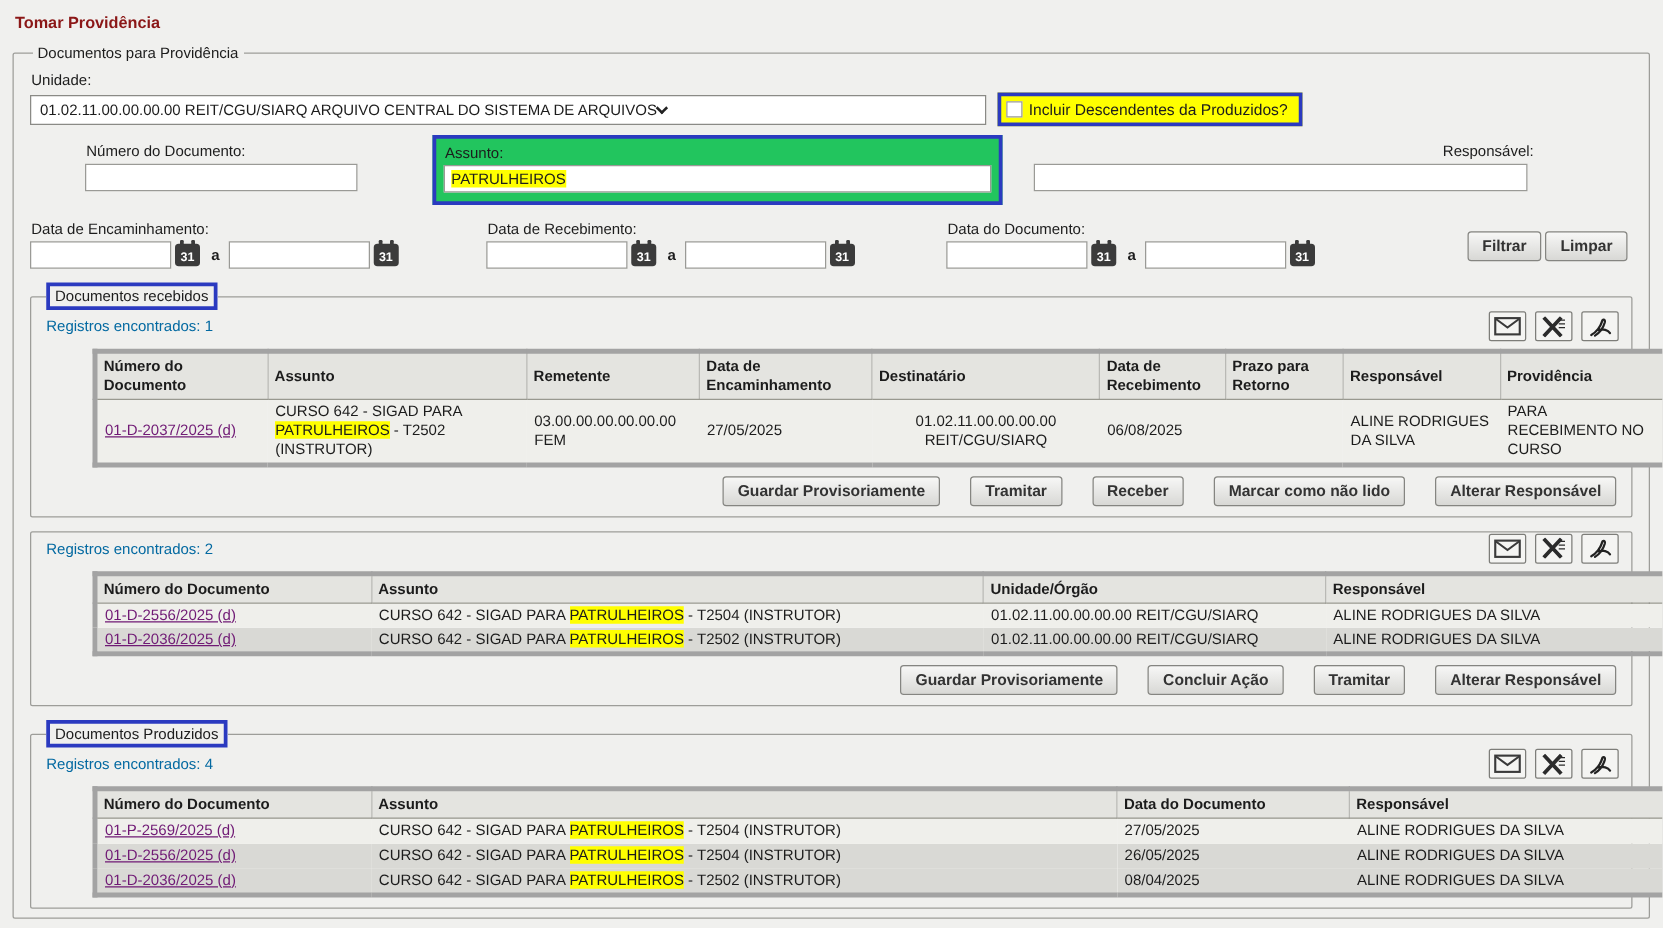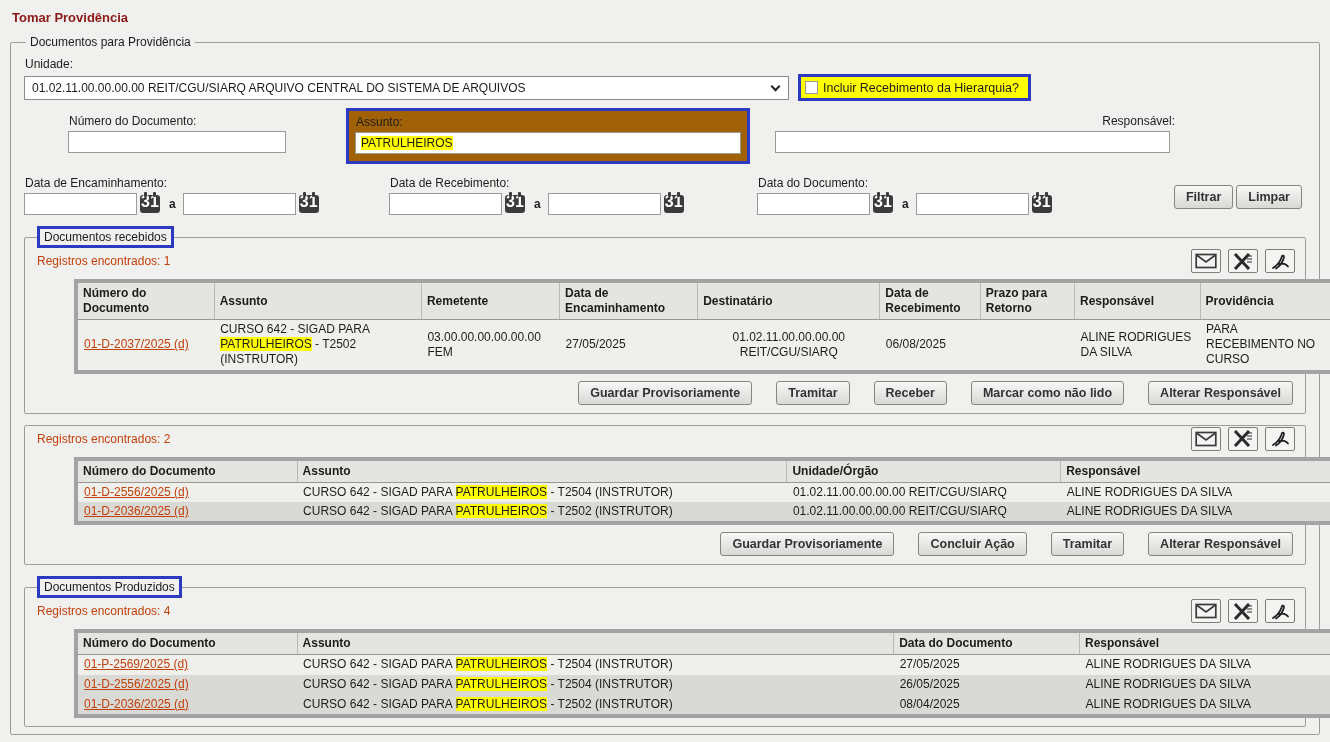--- a/index.html
+++ b/index.html
@@ -15,83 +15,83 @@
   fieldset { border:1px solid #9d9d99; border-radius:2px; }
   fieldset.outer { margin:0 2px 0 0; padding:2px 13px 8px 13px; height:700px; }
   legend { font-size:12px; padding:0 4px; margin-left:2px; color:#1c1c1c; }
   legend.sec-legend { border:3px solid #2b3ac0; padding:1px 4px; }
 
   .lbl { margin:6px 0 3px 1px; }
 
   .unidade-row { display:flex; align-items:center; }
   .select {
     width:765px; height:24px; background:#fff; border:1px solid #8a8a86;
-    display:flex; align-items:center; justify-content:space-between; padding:0 7px; cursor:default;
+    display:flex; align-items:center; padding:0 7px; cursor:default;
   }
   .chev { width:7px; height:7px; border-right:2px solid #222; border-bottom:2px solid #222;
     transform:rotate(45deg); margin:-3px 2px 0 0; }
   .annot-check {
     margin-left:9px; border:3px solid #2b3ac0; background:#ffff00; height:27px;
     display:flex; align-items:center; gap:5px; padding:0 9px 0 4px; font-size:12.5px;
   }
   .checkbox { width:13px; height:13px; background:#fff; border:1px solid #9a9a96; flex:none; }
 
   .fields-row { display:flex; align-items:flex-start; margin-top:7px; }
   .input {
     height:22px; background:#fff; border:1px solid #9a9a96; padding:3px 5px;
     font-size:12px; overflow:hidden; white-space:nowrap;
   }
   .hl { background:#ffff00; }
   .f-num { width:250px;margin-left:44px; }
   .f-num .input { width:218px; }
-  .annot-assunto { margin-left:28px; border:3px solid #2b3ac0; width:404px; padding:2px 6px 7px 6px; background:#a16207; }
+  .annot-assunto { margin-left:28px; border:3px solid #2b3ac0; width:456px; padding:2px 6px 7px 6px; background:#22c55e; }
   .annot-assunto .lbl { margin-top:2px; }
   .annot-assunto .input { width:100%; }
   .f-resp { margin-left:25px; width:400px;text-align:right; }
   .f-resp .input { width:395px; }
 
   .dates-row { display:flex; align-items:flex-start; margin-top:6px; }
   .dg { flex:none; }
   .dg1 { width:365px; } .dg2 { width:368px; } .dg3 { width:330px; }
   .dg-inputs { display:flex; align-items:center; }
   .d-input { width:113px; }
   .cal {
     width:20px; height:18px; background:#3b3b3b; border-radius:3px; color:#fff;
-    font-size:16px; font-weight:bold; display:flex; justify-content:center;
+    font-size:10px; font-weight:bold; display:flex; align-items:flex-end; justify-content:center;
     position:relative; margin-left:3px; flex:none; cursor:pointer; line-height:13px;
   }
   .cal::before,.cal::after { content:""; position:absolute; top:-3px; left:4px; width:3px; height:5px;
     background:#3b3b3b; border-radius:1px; }
   .cal::after { left:auto; right:4px; }
   .sep-a { font-weight:bold; margin:0 7px 0 9px; }
 
   .btn {
     background:linear-gradient(#f7f7f6,#d8d8d5); border:1px solid #858581; border-radius:3px;
     font-family:"Liberation Sans", sans-serif; font-weight:bold; color:#333;
     padding:4px 11px; font-size:12.5px; cursor:pointer; white-space:nowrap;
   }
   .filter-btns { margin-left:auto; margin-top:15px; display:flex; gap:3px; padding-right:4px; }
 
   fieldset.section { margin-top:11px; padding:0 10px 8px 10px; background:#f0f0ee; }
   .sec-top { display:flex; justify-content:space-between; align-items:center; margin:1px 0 6px 0; }
-  .registros { color:#c2410c; margin-left:2px; }
+  .registros { color:#0369a1; margin-left:2px; }
   .sec-icons { display:flex; gap:7px; }
   .icon-btn { width:30px; height:24px; background:#f4f4f2; border:1px solid #7d7d79; border-radius:2px;
     display:flex; align-items:center; justify-content:center; cursor:pointer; }
 
   table { width:100%; border-collapse:collapse; table-layout:fixed; border:4px solid #a3a3a3;margin-left:39px; }
   th { background:#e4e4e0; border:1px solid #b9b9b5; border-bottom-color:#98988f;
     font-size:12px; text-align:left; padding:3px 5px; vertical-align:middle; line-height:15px; }
   td { padding:2px 6px; line-height:15px; vertical-align:middle; overflow:hidden; }
   .r-odd { background:#efefeb; }
   .r-even { background:#d9d9d5; }
   .t1 td { height:52px; }
   .t-compact td { height:20px; white-space:nowrap; }
   .ctr { text-align:center; }
-  a.doclink { color:#c2410c; text-decoration:underline; cursor:pointer; white-space:nowrap; }
+  a.doclink { color:#701a75; text-decoration:underline; cursor:pointer; white-space:nowrap; }
   .note-ic { display:inline-block; border:1px solid #4a4a46; background:#fff; color:#333;
     font-size:9px; font-weight:bold; line-height:11px; padding:0 3px 1px 3px; margin-left:4px;
     border-radius:1px; vertical-align:top; }
   .sec-btns { display:flex; justify-content:flex-end; gap:24px; margin-top:7px; padding-right:2px; }
 </style>
 </head>
 <body>
 
 <div class="page">
   <div class="page-title">Tomar Providência</div>
@@ -100,21 +100,21 @@
     <legend>Documentos para Providência</legend>
 
     <div class="lbl">Unidade:</div>
     <div class="unidade-row">
       <div class="select">
         <span>01.02.11.00.00.00.00 REIT/CGU/SIARQ ARQUIVO CENTRAL DO SISTEMA DE ARQUIVOS</span>
         <span class="chev"></span>
       </div>
       <div class="annot-check">
         <span class="checkbox"></span>
-        <span>Incluir Recebimento da Hierarquia?</span>
+        <span>Incluir Descendentes da Produzidos?</span>
       </div>
     </div>
 
     <div class="fields-row">
       <div class="f-num">
         <div class="lbl">Número do Documento:</div>
         <div class="input"></div>
       </div>
       <div class="annot-assunto">
         <div class="lbl">Assunto:</div>

